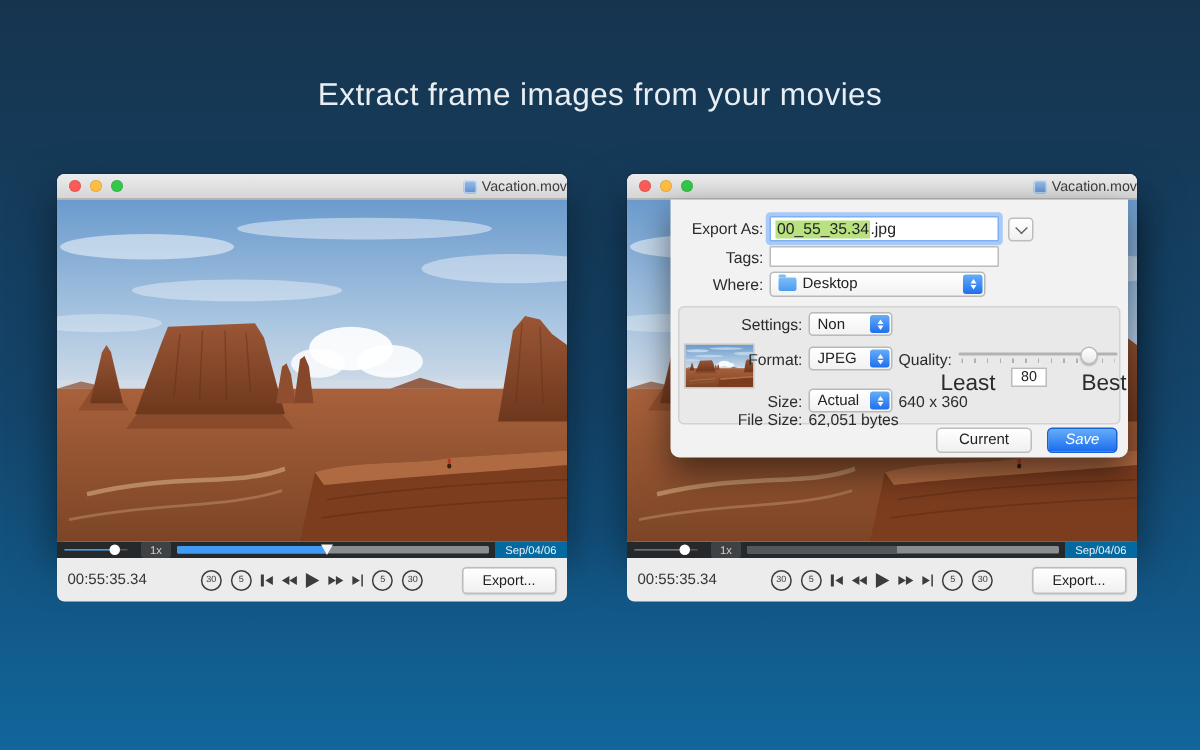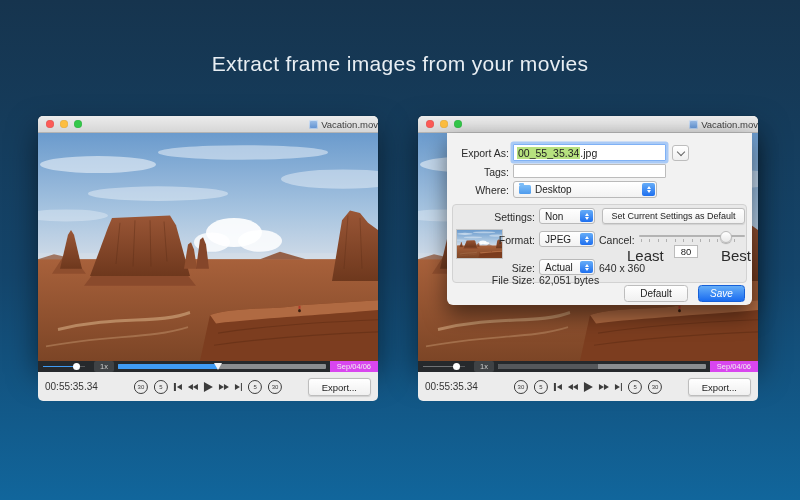--- a/index.html
+++ b/index.html
@@ -37,21 +37,21 @@
   .volfill{position:absolute;top:2.8px;left:0;width:76%;height:1.6px;background:#3f9bf4;}
   .window.right .volfill{background:#6f7275;}
   .volknob{position:absolute;top:0;left:72%;width:7px;height:7px;border-radius:50%;background:#fff;}
   .speed{align-self:center;background:#3f4245;color:#cfcfcf;font-size:7.5px;border-radius:2px;
     padding:1px 6px;margin:0 4px;}
   .scrub{flex:1;align-self:center;position:relative;height:5px;background:#8a8d90;border-radius:1px;margin-right:4px;}
   .scrubfill{position:absolute;left:0;top:0;height:5px;width:48%;background:#3f9bf4;border-radius:1px 0 0 1px;}
   .window.right .scrubfill{background:#55585b;}
   .playhead{position:absolute;left:48%;top:-1px;margin-left:-4px;width:0;height:0;
     border-left:4px solid transparent;border-right:4px solid transparent;border-top:7px solid #f4f4f4;}
-  .datebadge{background:#d946ef;color:#f0f0f0;font-size:7.5px;display:flex;align-items:center;
+  .datebadge{background:#0369a1;color:#f0f0f0;font-size:7.5px;display:flex;align-items:center;
     padding:0 7px;}
 
   
   .controlbar{height:29px;background:#ececec;border-radius:0 0 5px 5px;position:relative;
     display:flex;align-items:center;}
   .timecode{position:absolute;left:7px;font-size:10px;color:#333;}
   .transport{position:absolute;left:50%;transform:translateX(-50%);display:flex;align-items:center;gap:6px;}
   .skipcirc{width:12px;height:12px;border:1px solid #3c3c3c;border-radius:50%;display:flex;
     align-items:center;justify-content:center;font-size:6px;color:#3c3c3c;line-height:1;}
   .tr{width:0;height:0;border-style:solid;border-width:3.5px 0 3.5px 5.5px;
@@ -376,21 +376,20 @@
       <div class="well"></div>
 
       <div class="slabel" style="left:0;top:78px;width:88px">Settings:</div>
       <div class="popup" style="left:92px;top:75px;width:56px;height:16px">
         <span class="ptext">Non</span>
         <span class="stepper">
             <span class="chup"></span>
             <span class="chdn"></span>
           </span>
       </div>
-      <div class="pushbtn" style="left:155px;top:75px;width:143px">Set Current Settings as Default</div>
 
       <div class="thumb scene">
 <svg viewBox="0 0 340 188" preserveAspectRatio="none" width="100%" height="100%">
   <defs>
     <linearGradient id="sky" x1="0" y1="0" x2="0" y2="1">
       <stop offset="0" stop-color="#6b9bcd"></stop>
                 <stop offset=".6" stop-color="#a7c4e0"></stop>
                 <stop offset="1" stop-color="#d3dde8"></stop>
     </linearGradient>
     <linearGradient id="gnd" x1="0" y1="0" x2="0" y2="1">
@@ -445,21 +444,21 @@
 </svg></div>
 
       <div class="slabel" style="left:0;top:101px;width:88px">Format:</div>
       <div class="popup" style="left:92px;top:98px;width:56px;height:16px">
         <span class="ptext">JPEG</span>
         <span class="stepper">
             <span class="chup"></span>
             <span class="chdn"></span>
           </span>
       </div>
-      <div class="slabel" style="left:152px;top:101px;width:38px;text-align:left">Cancel:</div>
+      <div class="slabel" style="left:152px;top:101px;width:38px;text-align:left">Quality:</div>
       <div class="slider">
         <div class="strack"></div>
         <div class="sticks"></div>
         <div class="sknob"></div>
       </div>
       <div class="small" style="left:180px;top:114px">Least</div>
       <div class="qbox">80</div>
       <div class="small" style="left:274px;top:114px;width:26px;text-align:right">Best</div>
 
       <div class="slabel" style="left:0;top:129px;width:88px">Size:</div>
@@ -468,17 +467,17 @@
         <span class="stepper">
             <span class="chup"></span>
             <span class="chdn"></span>
           </span>
       </div>
       <div class="slabel" style="left:152px;top:129px;width:70px;text-align:left">640 x 360</div>
 
       <div class="slabel" style="left:0;top:141px;width:88px">File Size:</div>
       <div class="slabel" style="left:92px;top:141px;width:120px;text-align:left">62,051 bytes</div>
 
-      <div class="btn cancel">Default</div>
+      <div class="btn cancel">Current</div>
       <div class="btn save">Save</div>
     </div>
   </div>
 </div>
 
 </body></html>

